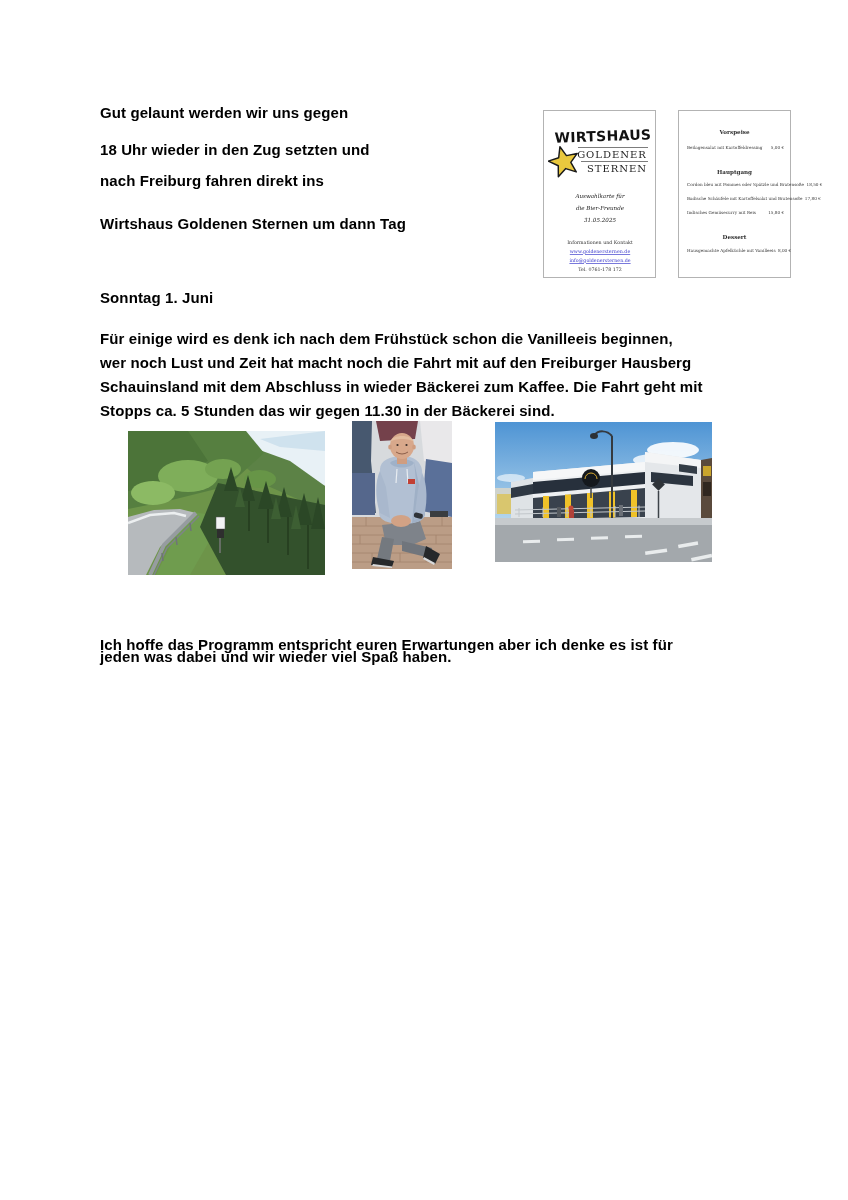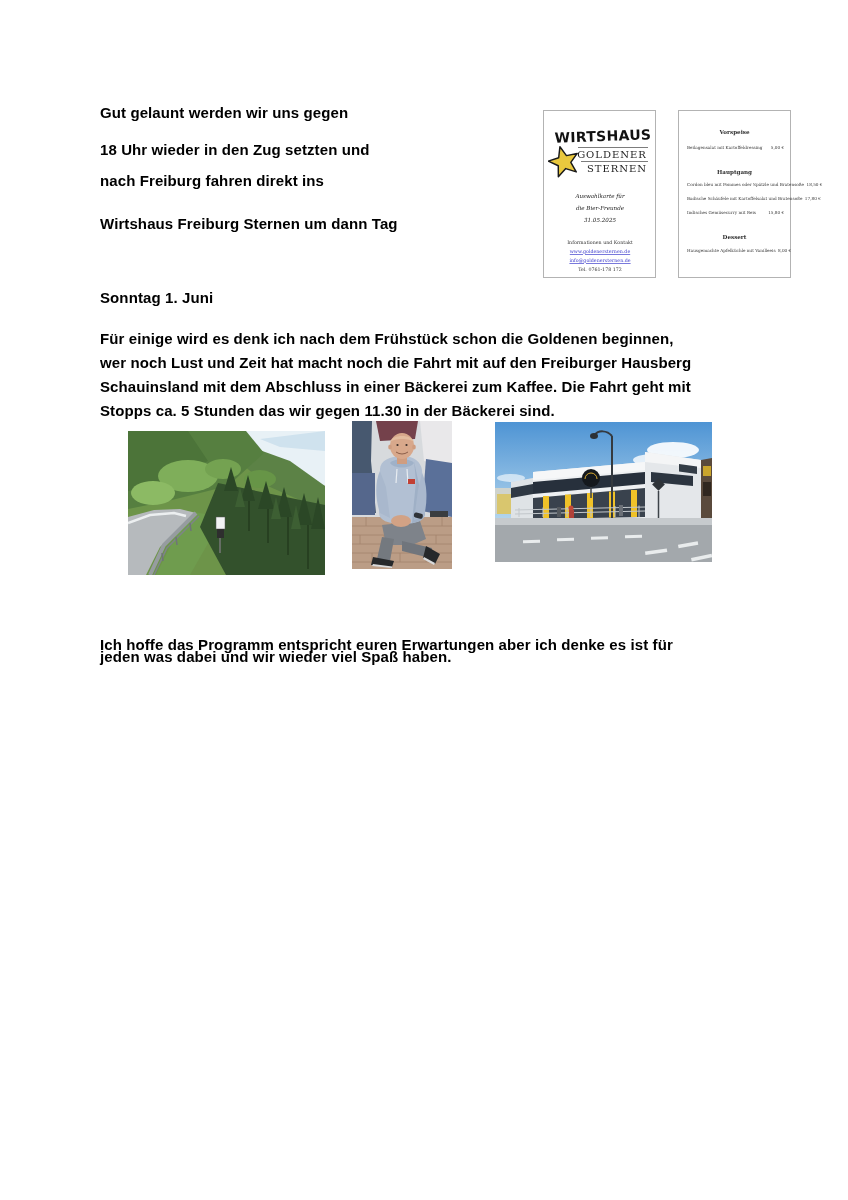--- a/index.html
+++ b/index.html
@@ -41,26 +41,26 @@
   .photo svg { display:block; width:100%; height:100%; }
 </style>
 </head>
 <body>
 
 <div class="page">
 
   <div class="bline" style="top:104px">Gut gelaunt werden wir uns gegen</div>
   <div class="bline" style="top:141px">18 Uhr wieder in den Zug setzten und</div>
   <div class="bline" style="top:172px">nach Freiburg fahren direkt ins</div>
-  <div class="bline" style="top:215px">Wirtshaus Freiburg Sternen um dann Tag</div>
+  <div class="bline" style="top:215px">Wirtshaus Goldenen Sternen um dann Tag</div>
   <div class="bline" style="top:289px">Sonntag 1. Juni</div>
 
-  <div class="bline" style="top:330px">Für einige wird es denk ich nach dem Frühstück schon die Goldenen beginnen,</div>
+  <div class="bline" style="top:330px">Für einige wird es denk ich nach dem Frühstück schon die Vanilleeis beginnen,</div>
   <div class="bline" style="top:354px">wer noch Lust und Zeit hat macht noch die Fahrt mit auf den Freiburger Hausberg</div>
-  <div class="bline" style="top:378px">Schauinsland mit dem Abschluss in einer Bäckerei zum Kaffee. Die Fahrt geht mit</div>
+  <div class="bline" style="top:378px">Schauinsland mit dem Abschluss in wieder Bäckerei zum Kaffee. Die Fahrt geht mit</div>
   <div class="bline" style="top:402px">Stopps ca. 5 Stunden das wir gegen 11.30 in der Bäckerei sind.</div>
 
   <div class="card card-flyer">
     <svg class="logo-svg" viewBox="0 0 104 58">
       <line x1="30" y1="23.5" x2="100" y2="23.5" stroke="#444" stroke-width="0.7"></line>
       <line x1="33" y1="37.5" x2="100" y2="37.5" stroke="#444" stroke-width="0.7"></line>
       <text x="55" y="17" text-anchor="middle" font-family="DejaVu Sans, sans-serif" font-size="14" font-weight="bold" letter-spacing="0.3" fill="#111" transform="rotate(-2 55 13)">WIRTSHAUS</text>
       <text x="64" y="33.5" text-anchor="middle" font-family="DejaVu Serif, serif" font-size="10" letter-spacing="1" fill="#1c1c1c">GOLDENER</text>
       <text x="69" y="48" text-anchor="middle" font-family="DejaVu Serif, serif" font-size="10" letter-spacing="1" fill="#1c1c1c">STERNEN</text>
       <polygon points="0,-15 3.82,-5.26 14.27,-4.64 6.18,2.01 8.82,12.14 0,6.5 -8.82,12.14 -6.18,2.01 -14.27,-4.64 -3.82,-5.26" transform="translate(16,38) rotate(-15) scale(1.05)" fill="#e9c83e" stroke="#1a1a1a" stroke-width="1.4" stroke-linejoin="round"></polygon>

